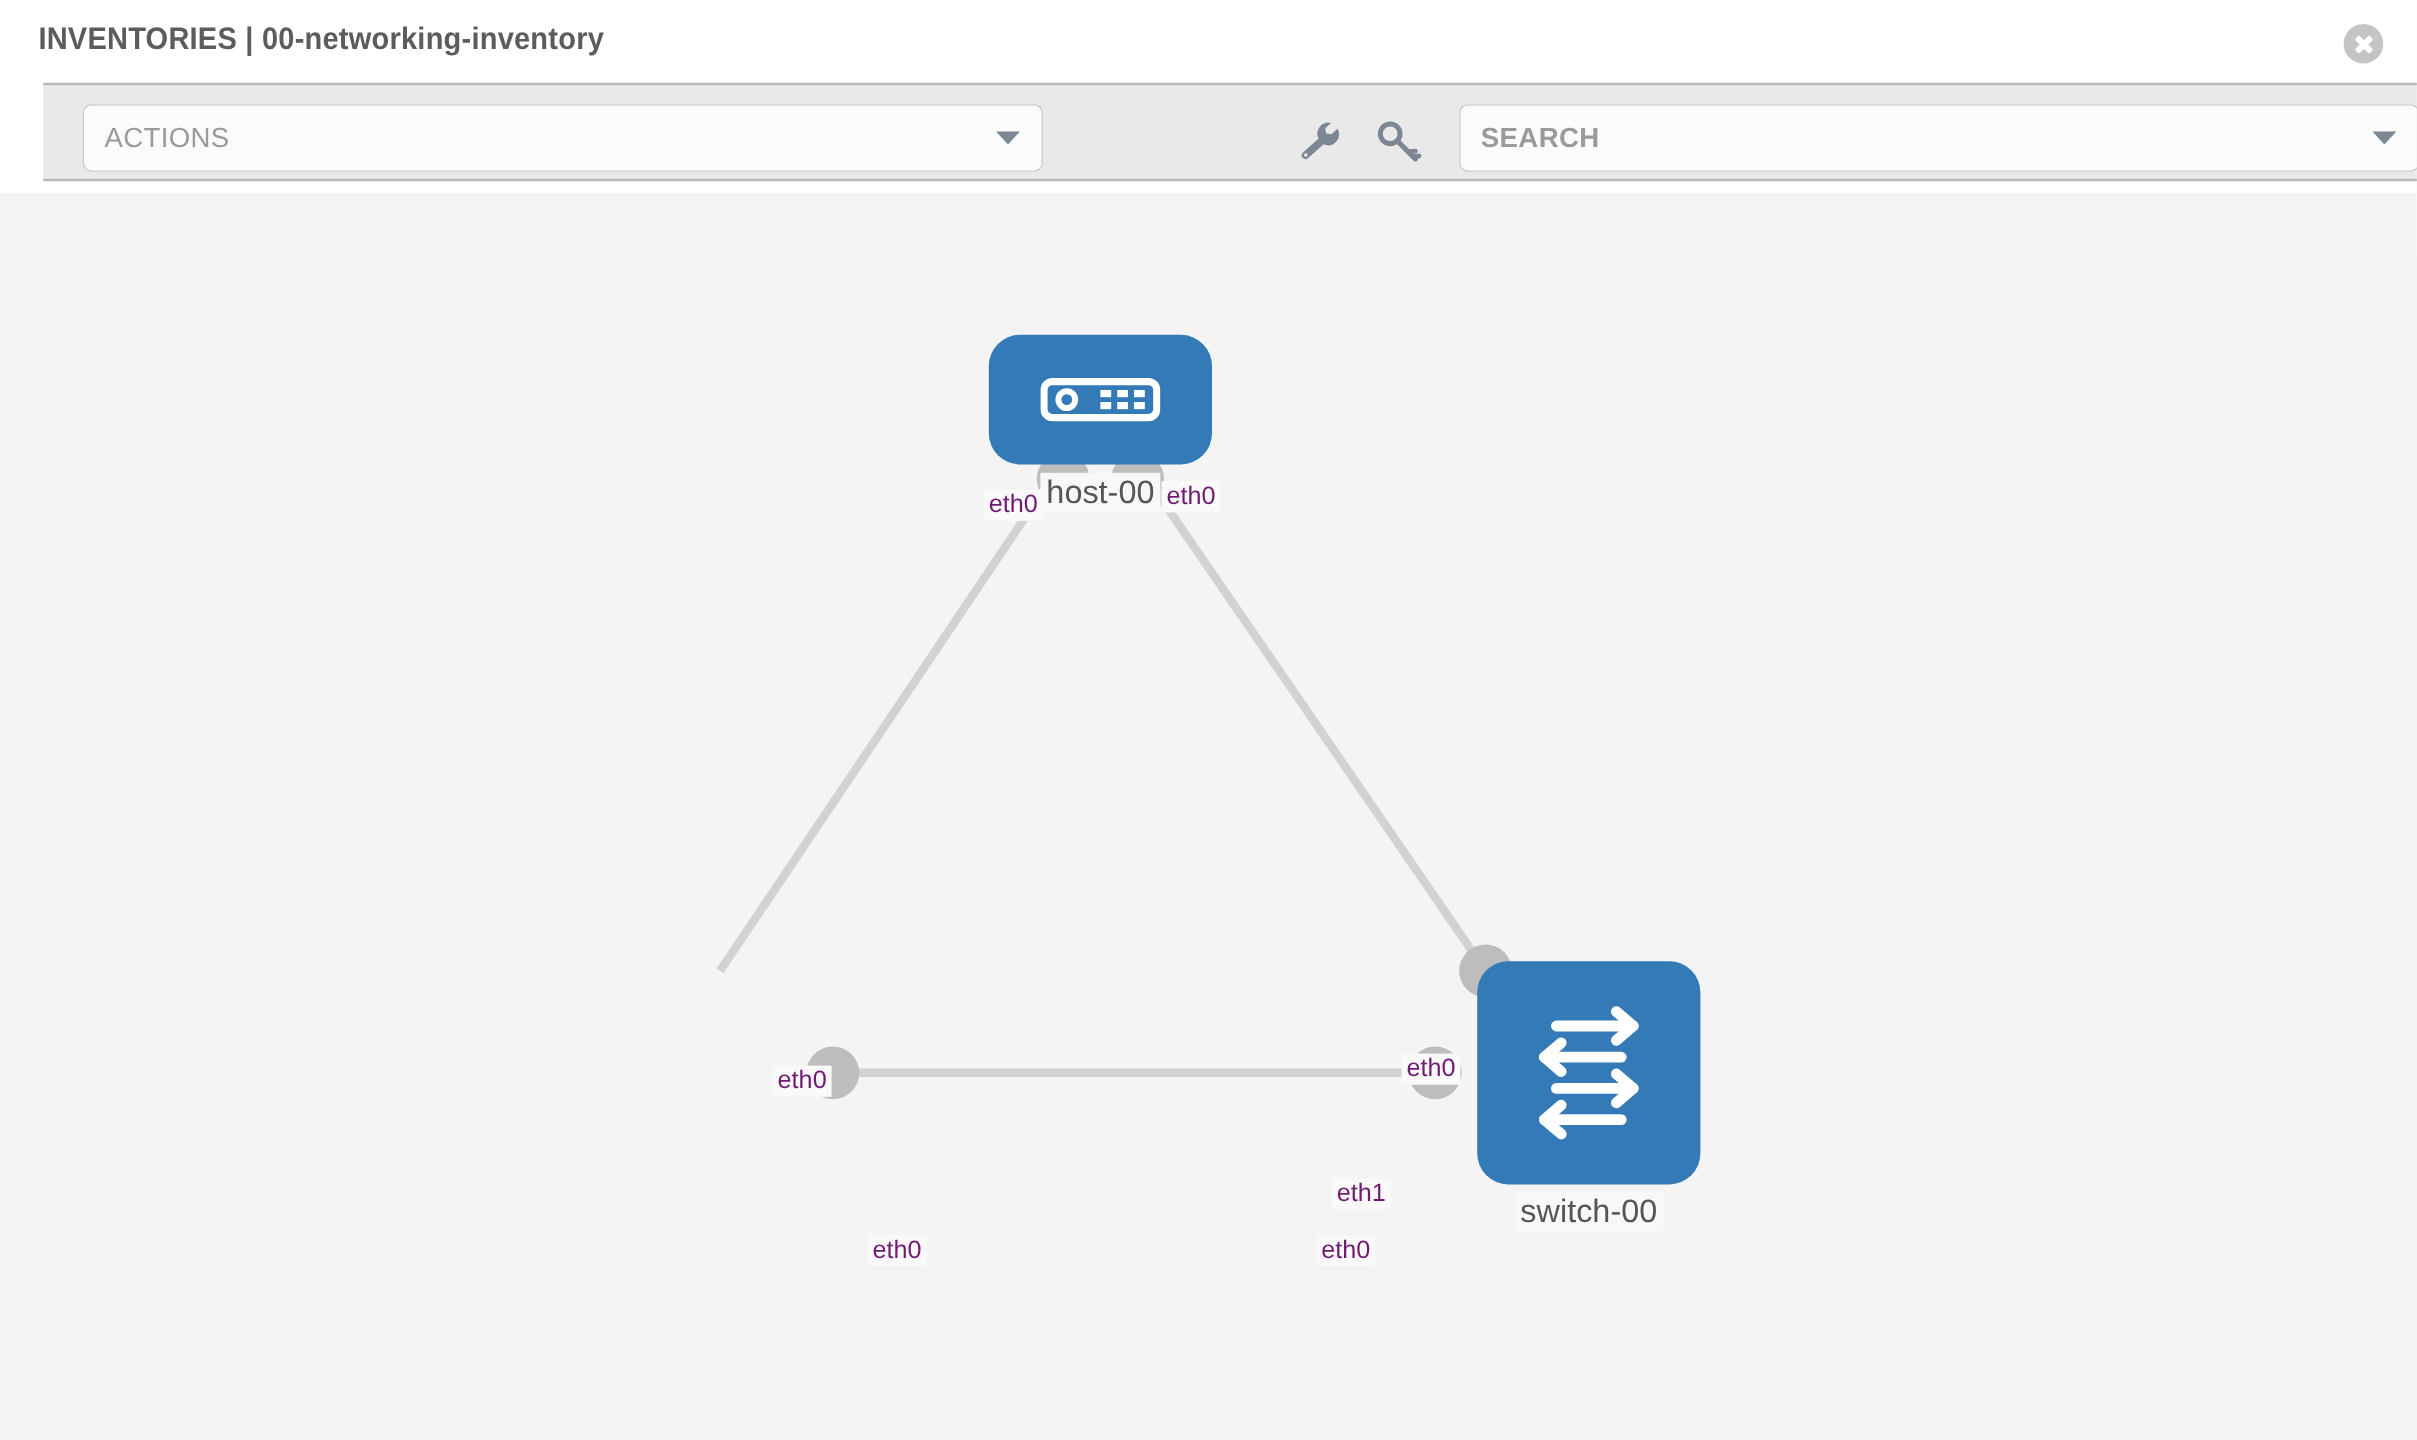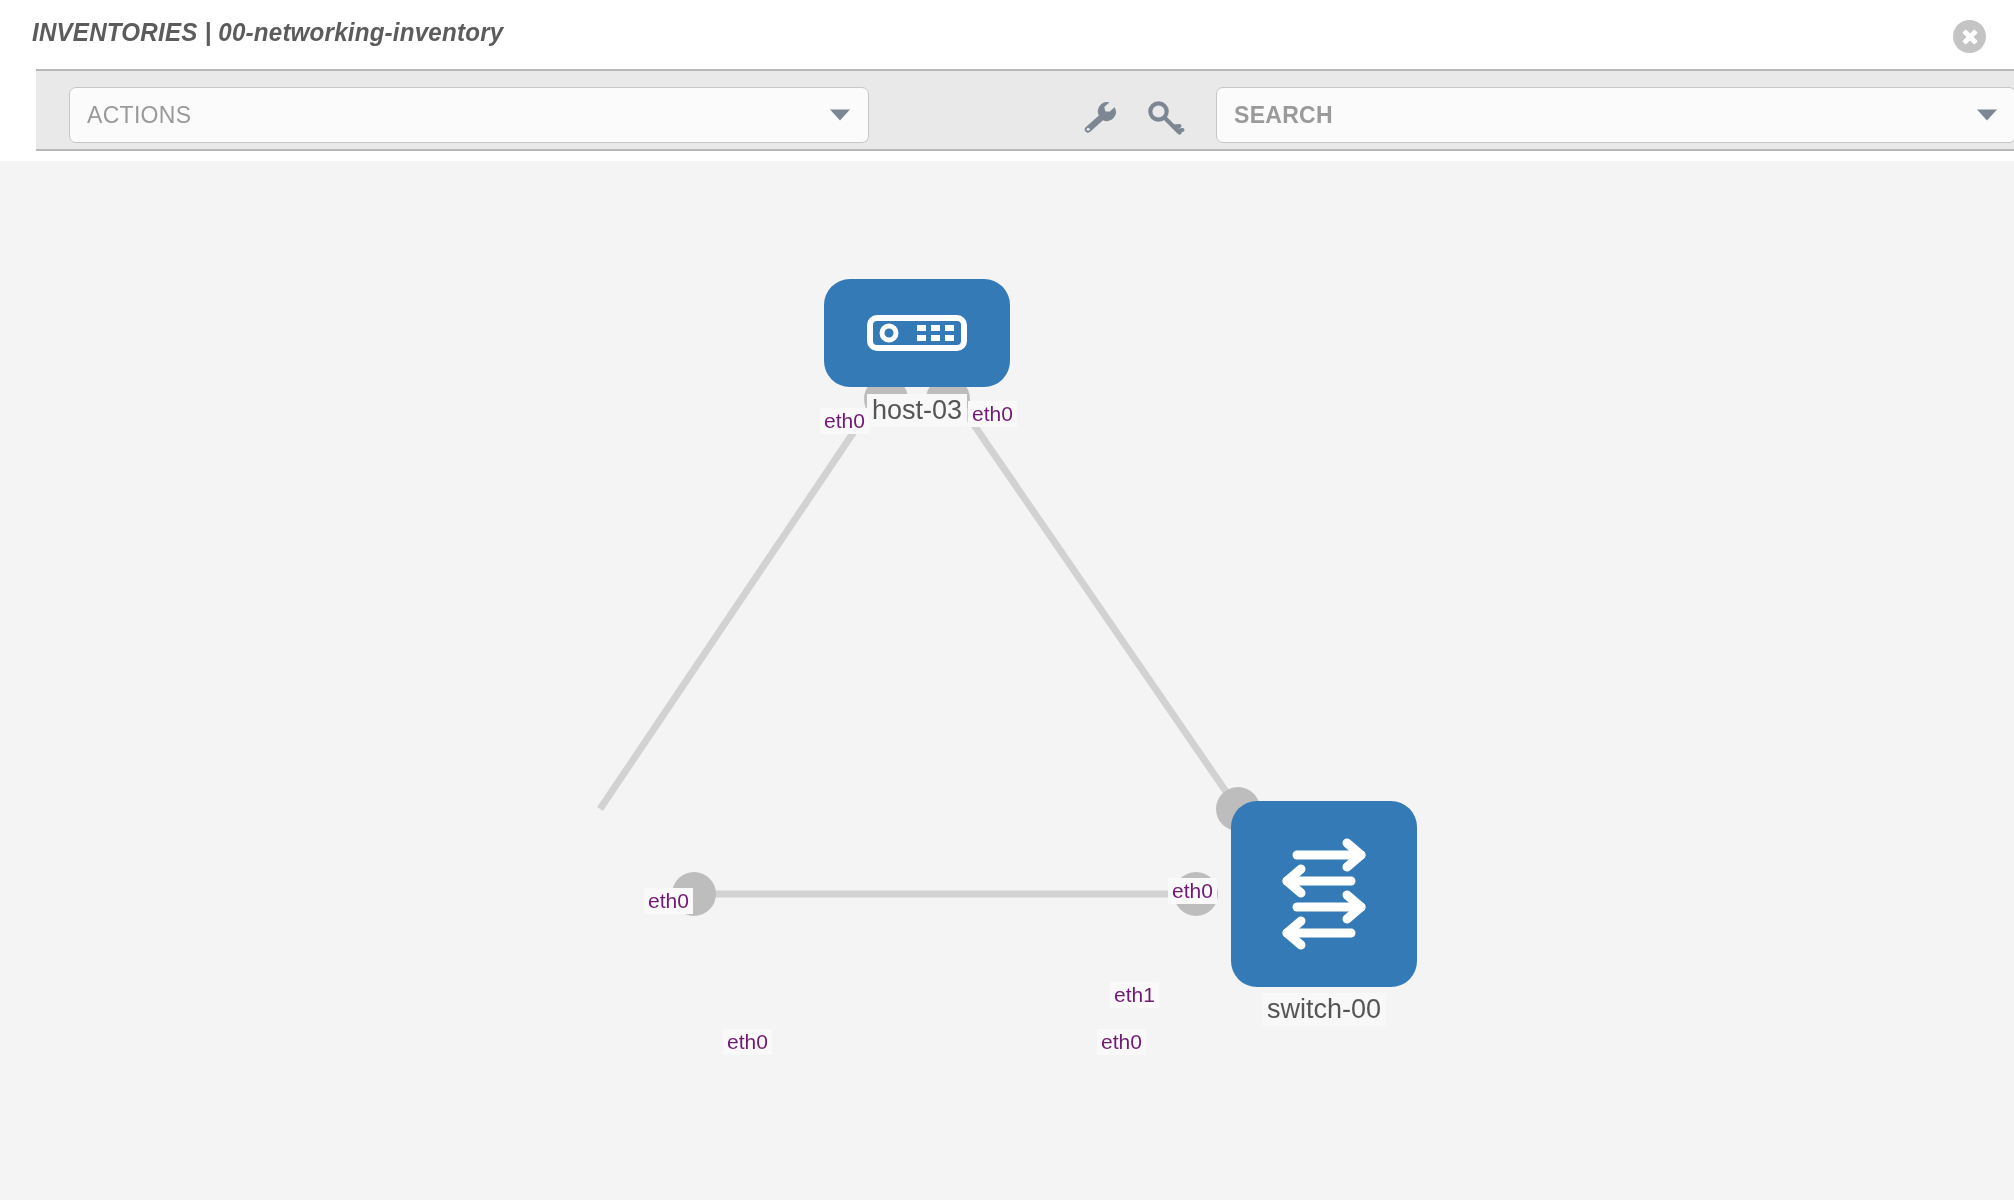--- a/index.html
+++ b/index.html
@@ -8,21 +8,20 @@
     font-family: "Liberation Sans", sans-serif;
     background: #f4f4f4;
     overflow: hidden;
   }
   #app { position: relative; width: 2014px; height: 1200px; background: #ffffff; }
 
   
   #header {
     position: absolute; left: 0; top: 0; width: 2014px; height: 69px;
     background: #ffffff;
-    font-style: italic;
   }
   #page-title {
     position: absolute; left: 32px; top: 17px;
     font-size: 26px; font-weight: bold; color: #5c5c5c;
     letter-spacing: 0.2px; white-space: nowrap;
     font-family: "Liberation Sans Narrow", "Liberation Sans", sans-serif;
     transform: scaleX(0.93); transform-origin: left center;
   }
   #close-button {
     position: absolute; right: 28px; top: 20px;
@@ -162,21 +161,21 @@
           <rect x="3" y="11" width="94" height="30" rx="7" fill="none" stroke="#ffffff" stroke-width="6"></rect>
           <circle cx="22" cy="26" r="7" fill="none" stroke="#ffffff" stroke-width="5"></circle>
           <rect x="50" y="18" width="9" height="6" fill="#ffffff"></rect>
           <rect x="64" y="18" width="9" height="6" fill="#ffffff"></rect>
           <rect x="78" y="18" width="9" height="6" fill="#ffffff"></rect>
           <rect x="50" y="28" width="9" height="6" fill="#ffffff"></rect>
           <rect x="64" y="28" width="9" height="6" fill="#ffffff"></rect>
           <rect x="78" y="28" width="9" height="6" fill="#ffffff"></rect>
         </svg>
       </div>
-      <div class="node-label" style="top:115px;">host-03</div>
+      <div class="node-label" style="top:115px;">host-00</div>
     </div>
 
 
     <div class="node" id="switch-00" style="left:1210px; top:640px; width:186px; height:186px;margin-left:21px;">
       <div class="node-shape">
         <svg width="118" height="118" viewBox="0 0 118 118" aria-hidden="true">
           <g fill="none" stroke="#ffffff" stroke-width="9" stroke-linecap="round" stroke-linejoin="round">
             <path d="M32 20 H96"></path>
               <path d="M82 8 L96 20 L82 32"></path>
             <path d="M86 46 H22"></path>

